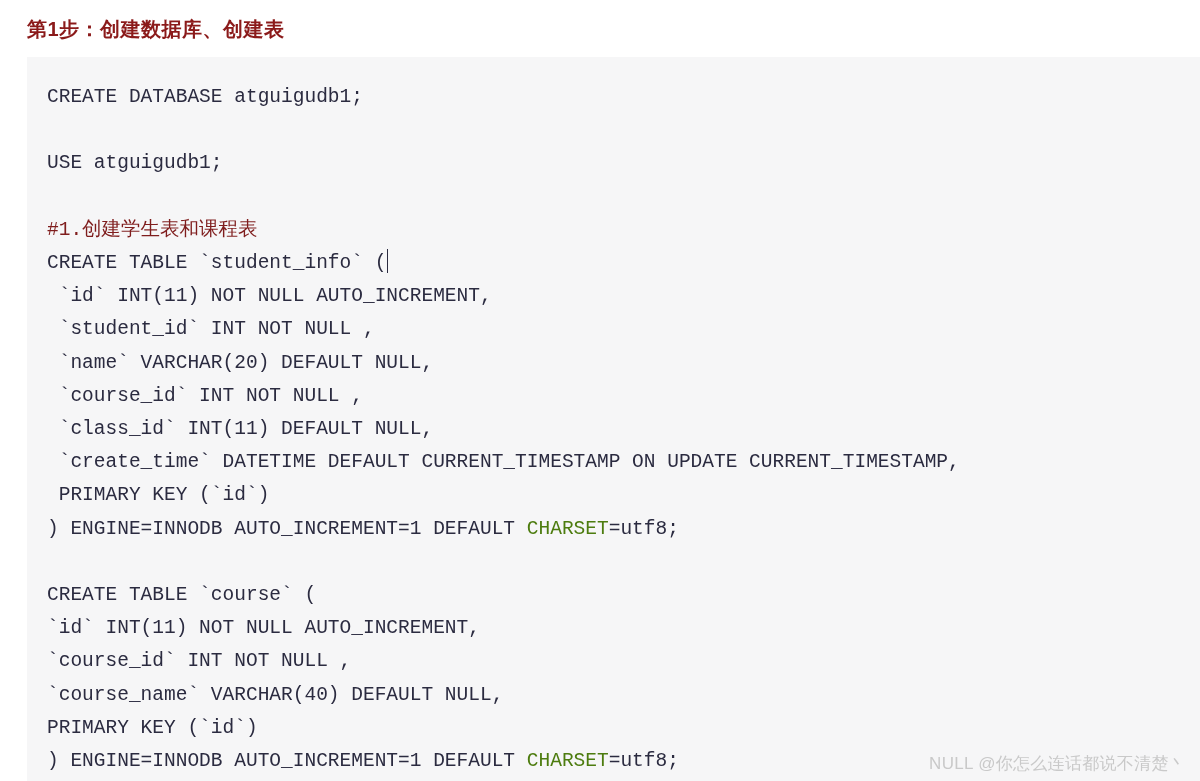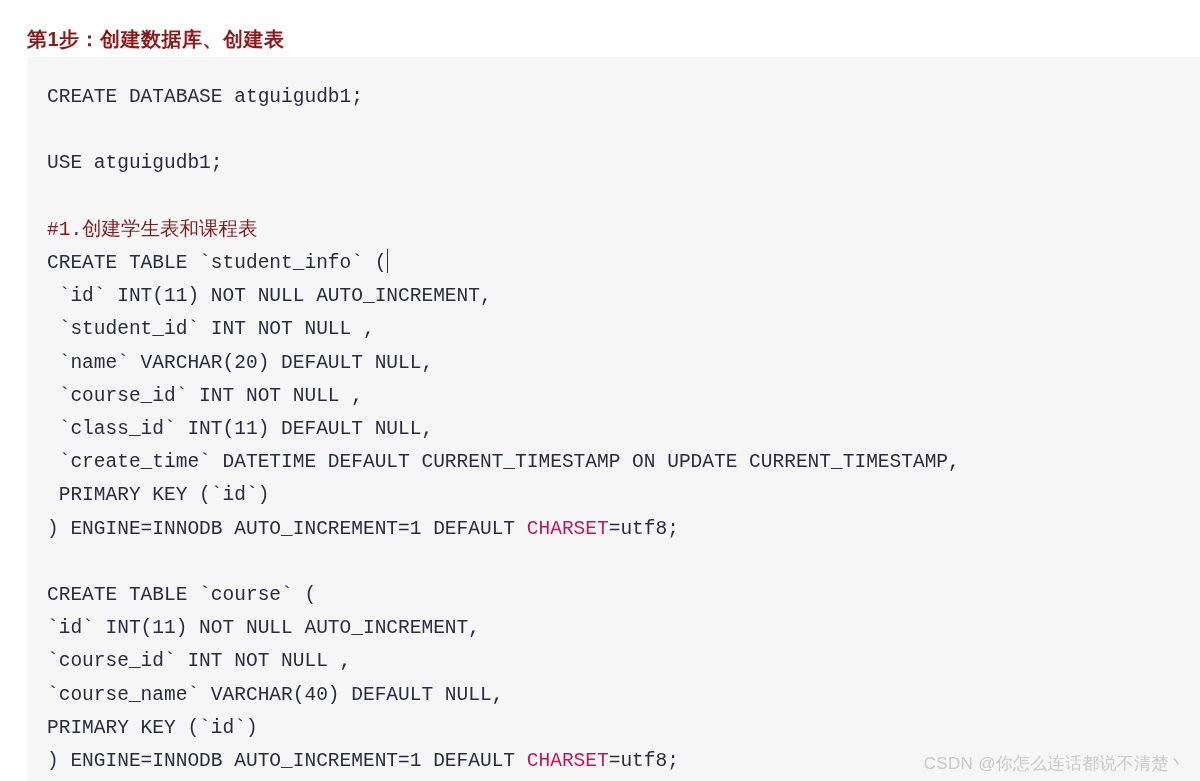--- a/index.html
+++ b/index.html
@@ -13,21 +13,21 @@
     position: relative;
     overflow: hidden;
     font-family: "Liberation Sans", sans-serif;
     -webkit-font-smoothing: antialiased;
   }
 
   
   #section-heading {
     position: absolute;
     left: 27px;
-    top: 24px;
+    top: 14px;
     font-family: "Liberation Sans", sans-serif;
     font-size: 20px;
     font-weight: bold;
     color: #8b1a1a;
     letter-spacing: 0.5px;
     white-space: nowrap;
     line-height: 30px;
   }
 
   
@@ -53,21 +53,21 @@
     tab-size: 4;
   }
 
   .code-line {
     white-space: pre;
     min-height: 33.2px;
     display: block;
   }
 
   .tok-comment { color: #7f1d1d; }
-  .tok-charset { color: #be185d; }
+  .tok-charset { color: #4d7c0f; }
 
   .caret {
     display: inline-block;
     width: 1px;
     height: 24px;
     background: #2b2b40;
     vertical-align: -5px;
     margin: 0 0 0 1px;
   }
 
@@ -85,13 +85,13 @@
 </style>
 </head>
 <body>
 
 <div id="section-heading">第1步：创建数据库、创建表</div>
 
 <div id="code-block">
   <div id="code-listing"><span class="code-line"><span>CREATE DATABASE atguigudb1;</span></span><span class="code-line">&nbsp;</span><span class="code-line"><span>USE atguigudb1;</span></span><span class="code-line">&nbsp;</span><span class="code-line"><span class="tok-comment">#1.创建学生表和课程表</span></span><span class="code-line"><span>CREATE TABLE `student_info` (</span><span class="caret"></span></span><span class="code-line"><span> `id` INT(11) NOT NULL AUTO_INCREMENT,</span></span><span class="code-line"><span> `student_id` INT NOT NULL ,</span></span><span class="code-line"><span> `name` VARCHAR(20) DEFAULT NULL,</span></span><span class="code-line"><span> `course_id` INT NOT NULL ,</span></span><span class="code-line"><span> `class_id` INT(11) DEFAULT NULL,</span></span><span class="code-line"><span> `create_time` DATETIME DEFAULT CURRENT_TIMESTAMP ON UPDATE CURRENT_TIMESTAMP,</span></span><span class="code-line"><span> PRIMARY KEY (`id`)</span></span><span class="code-line"><span>) ENGINE=INNODB AUTO_INCREMENT=1 DEFAULT </span><span class="tok-charset">CHARSET</span><span>=utf8;</span></span><span class="code-line">&nbsp;</span><span class="code-line"><span>CREATE TABLE `course` (</span></span><span class="code-line"><span>`id` INT(11) NOT NULL AUTO_INCREMENT,</span></span><span class="code-line"><span>`course_id` INT NOT NULL ,</span></span><span class="code-line"><span>`course_name` VARCHAR(40) DEFAULT NULL,</span></span><span class="code-line"><span>PRIMARY KEY (`id`)</span></span><span class="code-line"><span>) ENGINE=INNODB AUTO_INCREMENT=1 DEFAULT </span><span class="tok-charset">CHARSET</span><span>=utf8;</span></span></div>
 </div>
 
-<div id="watermark">CSDN @你怎么连话都说不清楚丶</div>
+<div id="watermark">NULL @你怎么连话都说不清楚丶</div>
 
 </body></html>

